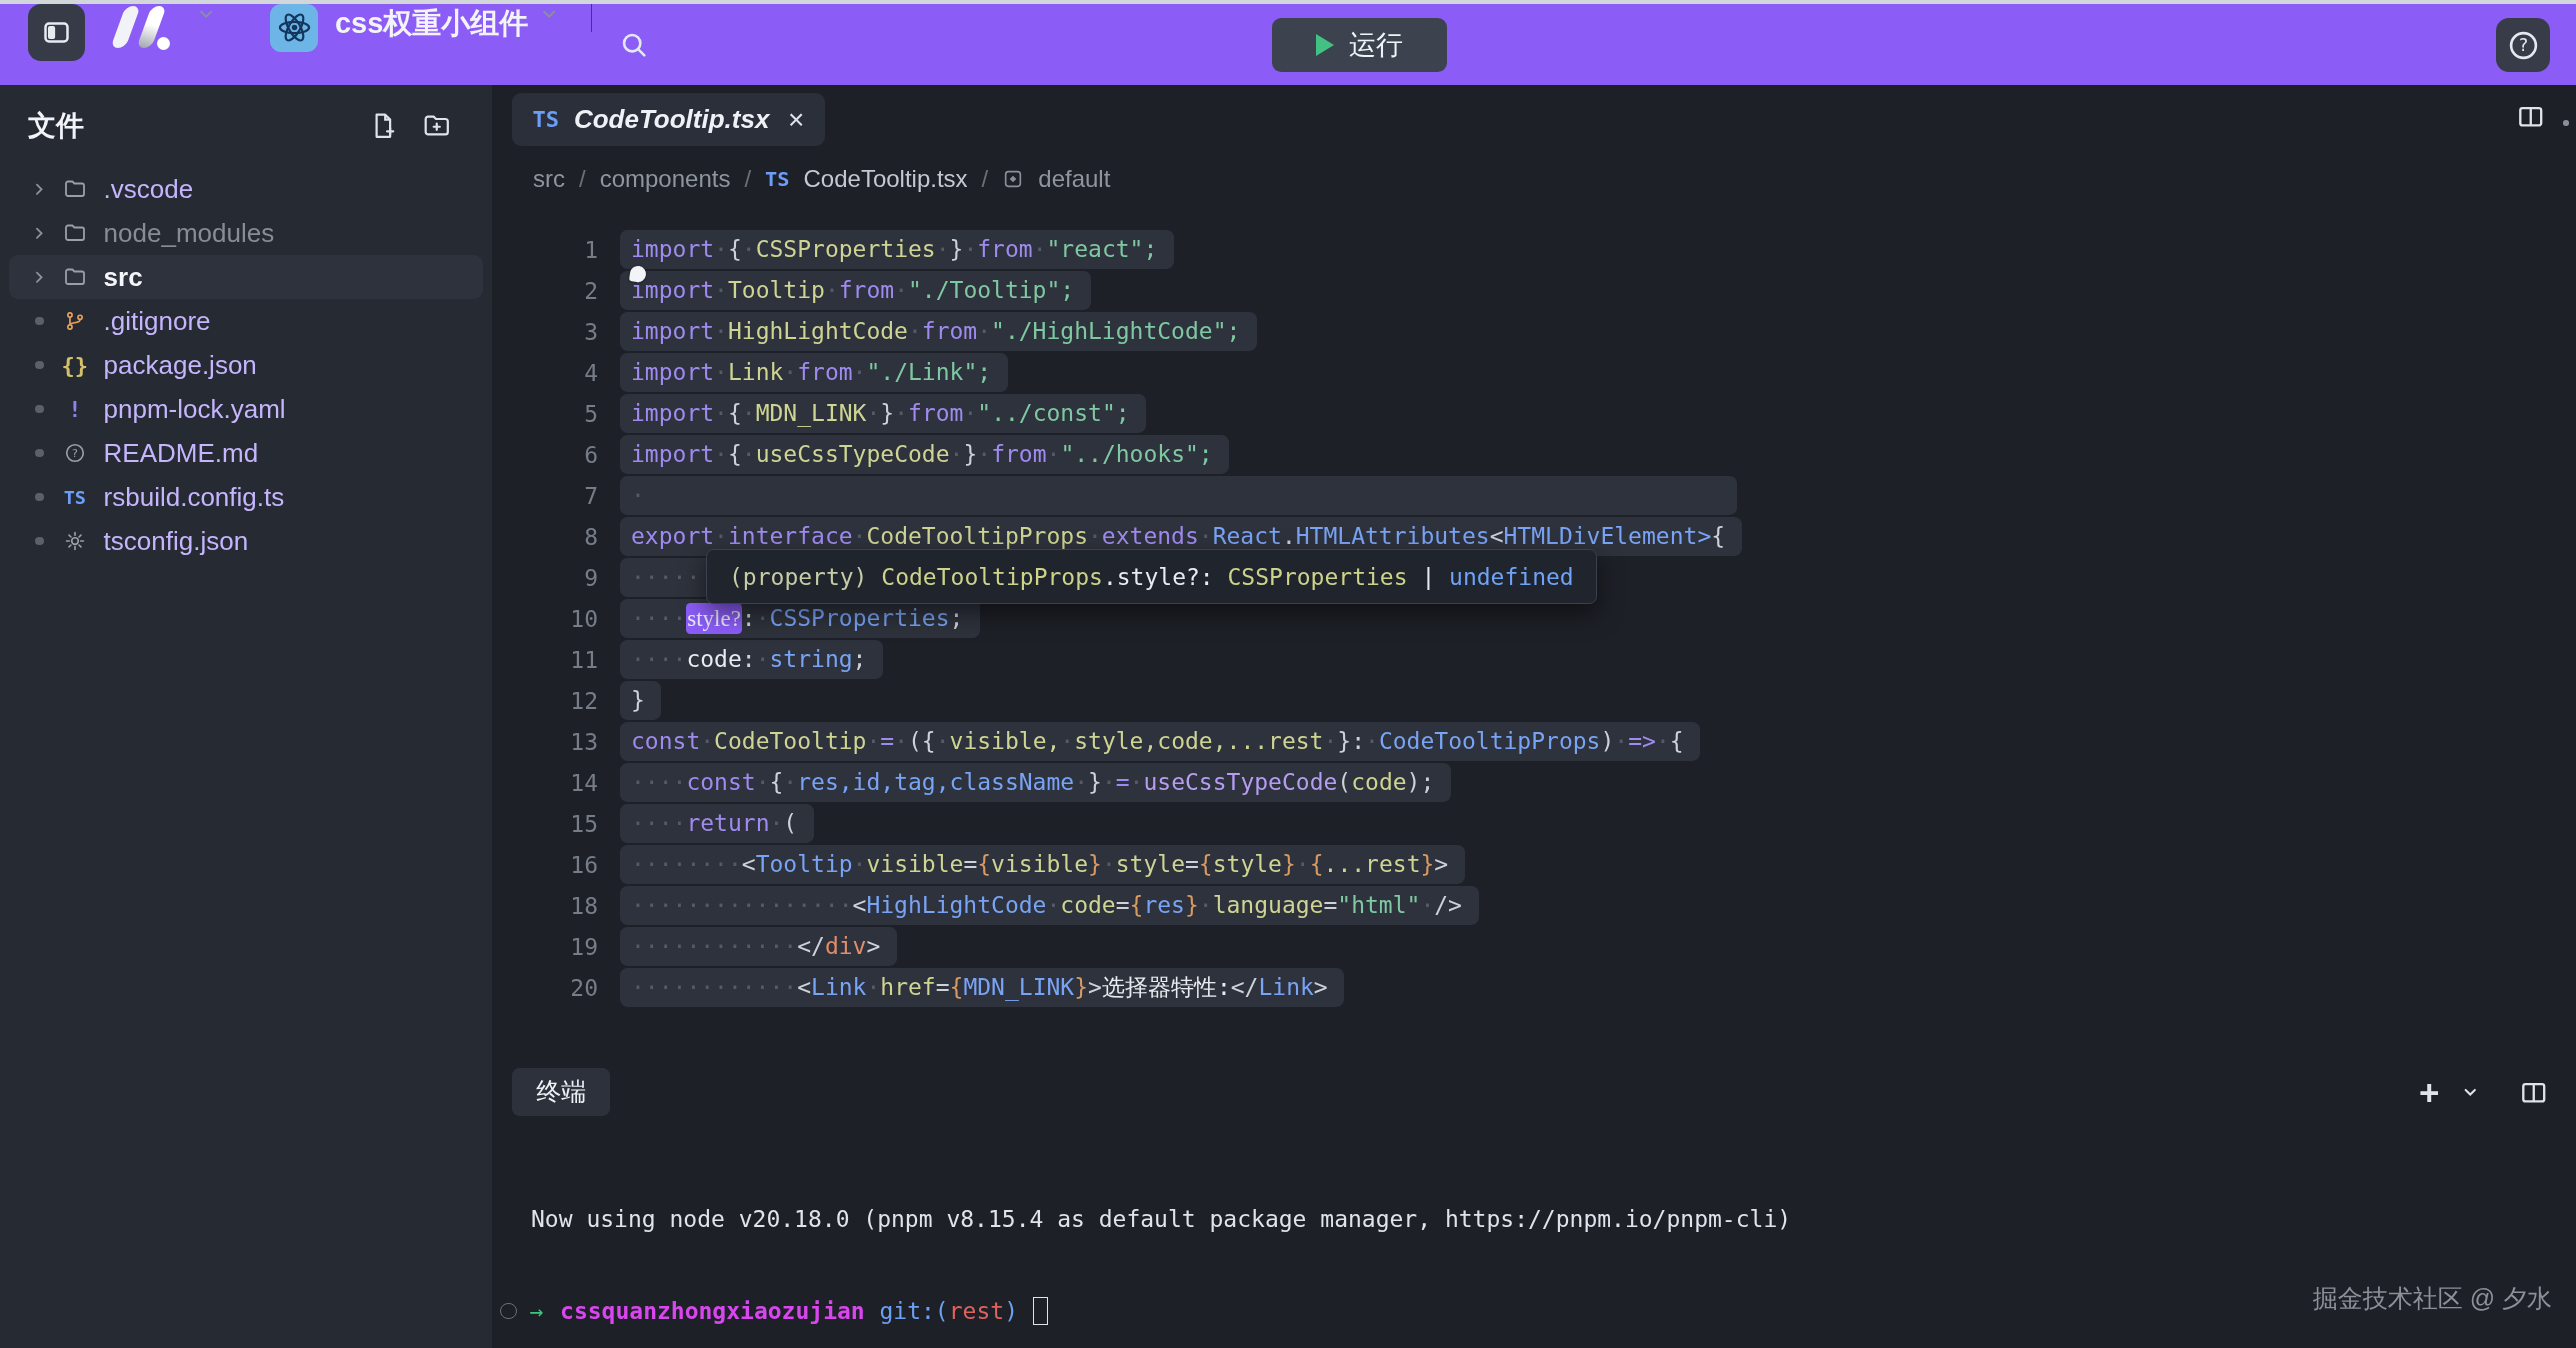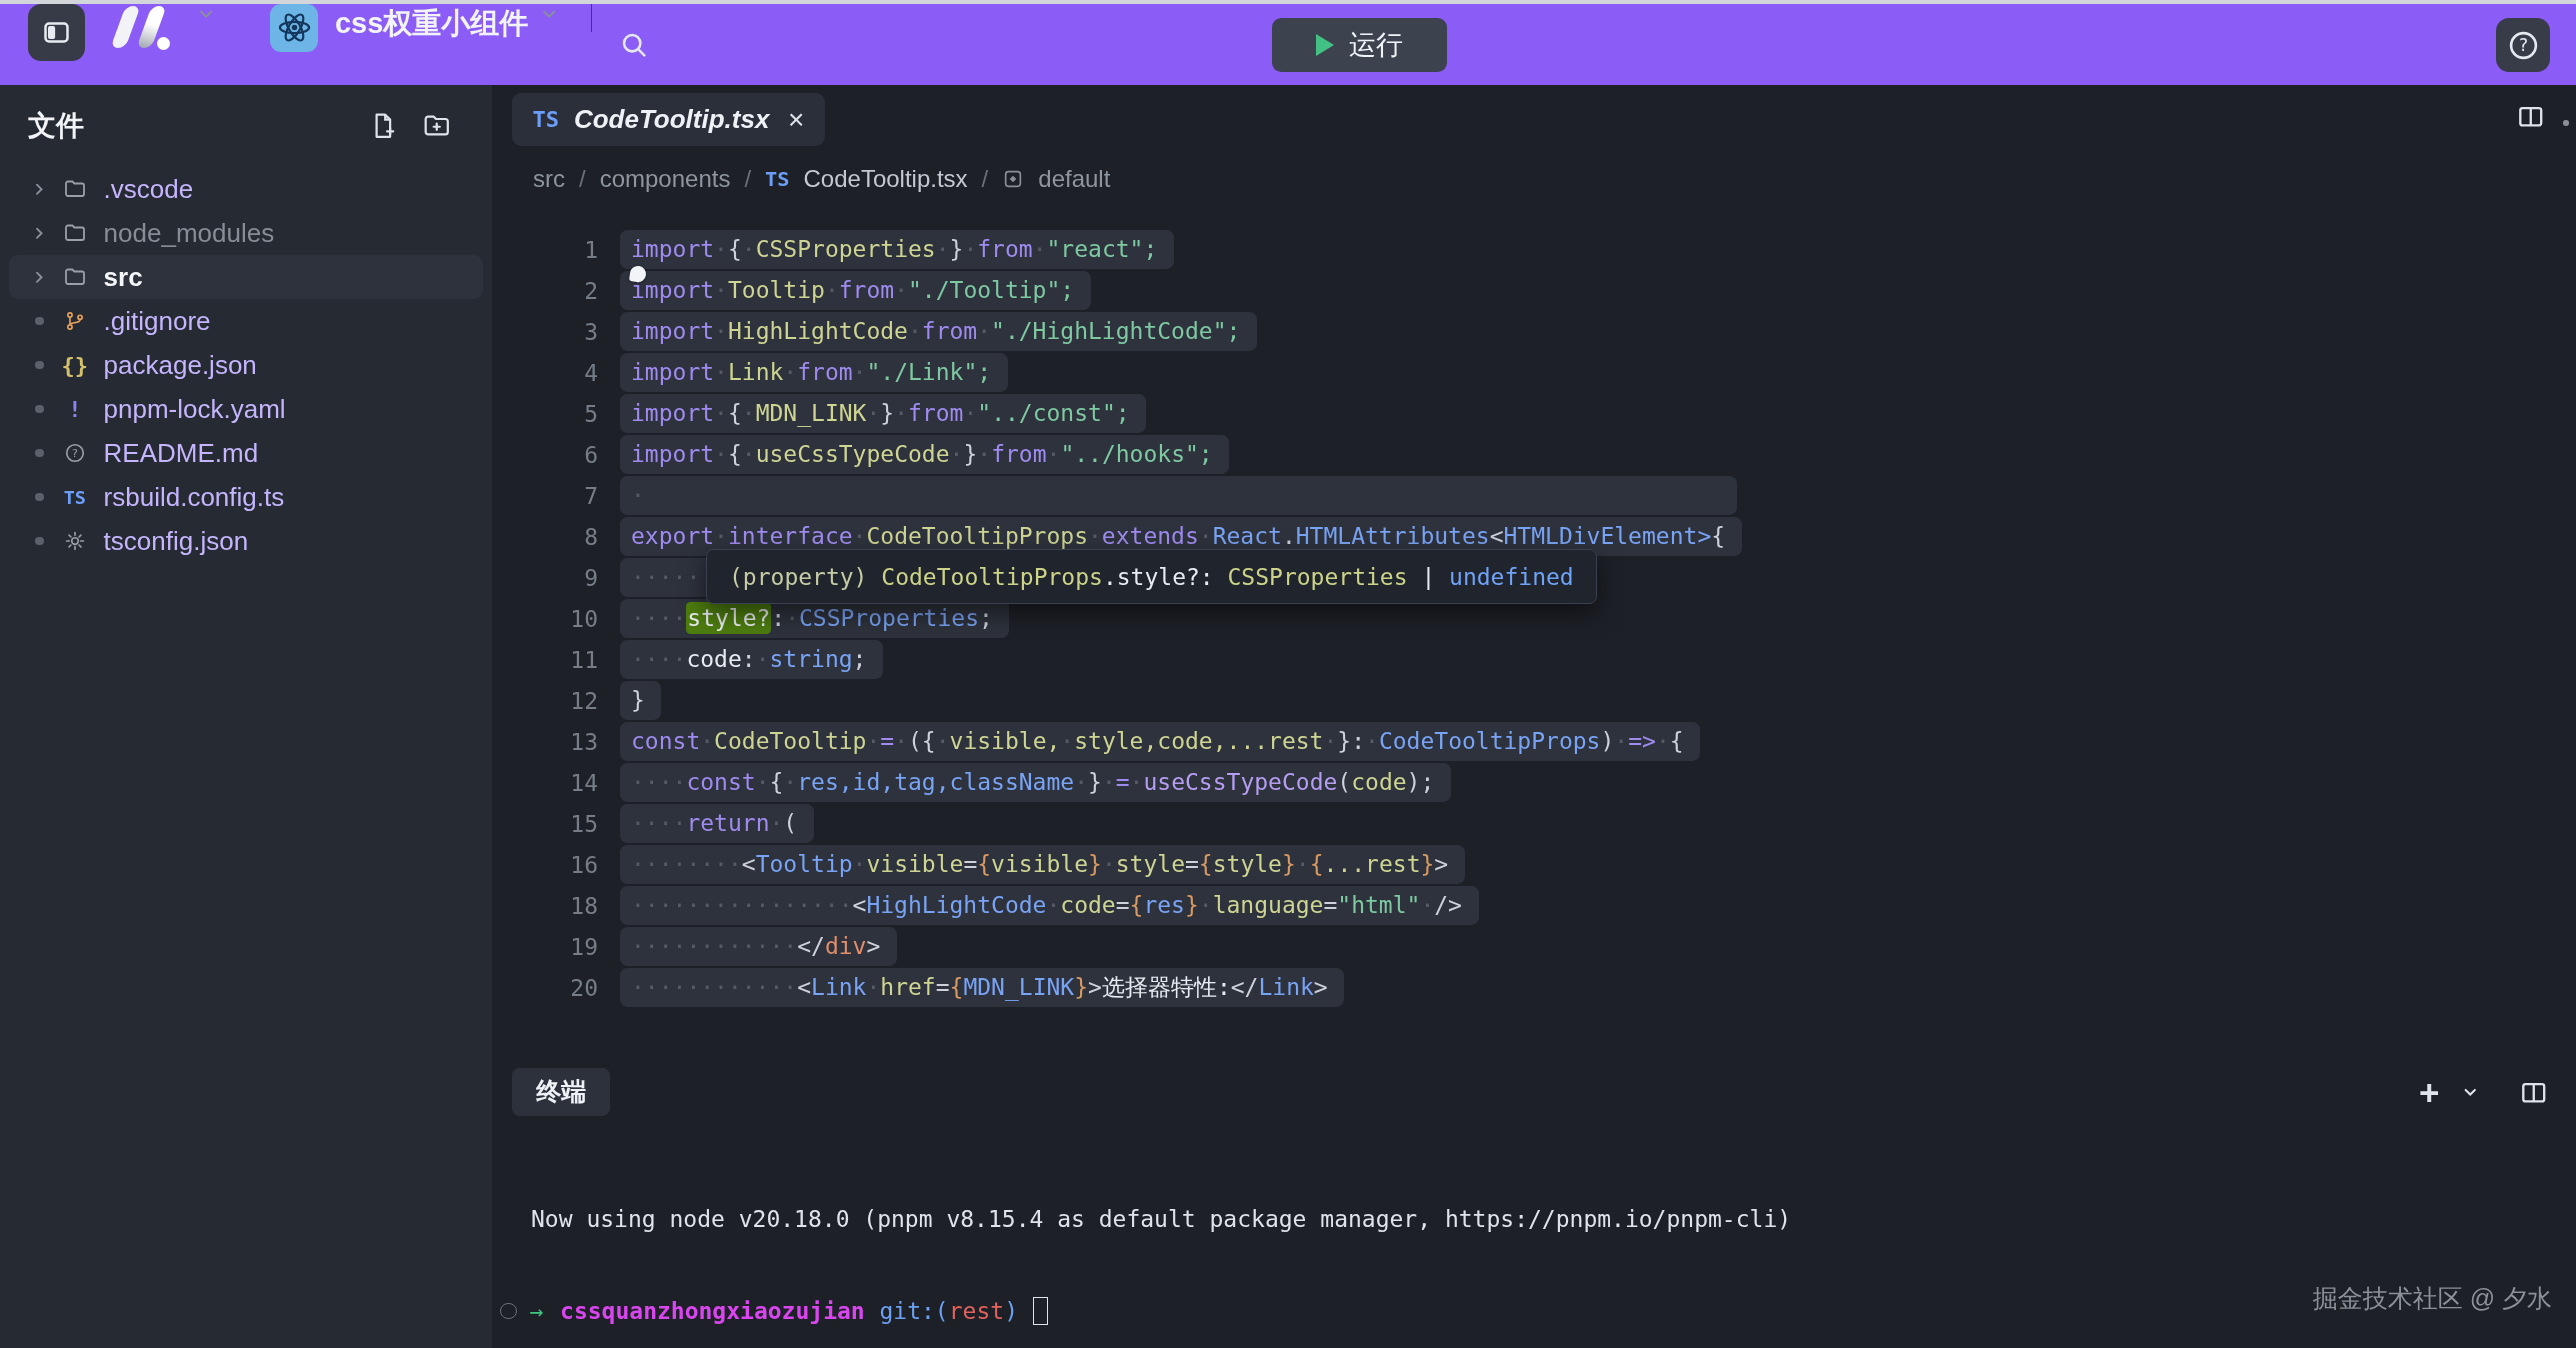--- a/index.html
+++ b/index.html
@@ -61,31 +61,31 @@
   .code-lines{position:absolute;top:22px;left:0;right:0;}
   .cl{display:flex;align-items:center;height:41px;}
   .ln{flex:none;width:106px;text-align:right;font:23px "DejaVu Sans Mono",monospace;color:#767d87;}
   .lt{margin-left:22px;background:#2e323c;border-radius:7.4px;padding:1.8px 16.6px 1.8px 11px;
       font:23px/35px "DejaVu Sans Mono",monospace;white-space:pre;}
   .lt:empty{display:none;}
   .lt.wide{min-width:1117px;}
   .tk-kw{color:#9f8bef;} .tk-idy{color:#ced593;} .tk-str{color:#7ec9a2;} .tk-pun{color:#ccd1da;}
   .tk-typ{color:#79a3f4;} .tk-fnv{color:#b59df2;} .tk-bro{color:#d89a62;} .tk-tago{color:#e08d6b;}
   .tk-wht{color:#e8ecf2;} .wsp{color:#555b66;}
-  .tk-hlw{color:#e8ecf2;background:#4d7c0f;border-radius:4.6px;padding:2.8px 0.9px;}
+  .tk-hlw{color:#e8ecf2;background:#8b5cf6;border-radius:4.6px;padding:2.8px 0.9px;font-family:Liberation Serif, serif;}
   .hover-tip{position:absolute;left:214px;top:342px;height:55px;display:flex;align-items:center;padding:0 22px;
              background:#20242c;border:1.8px solid #3a4150;border-radius:7.4px;z-index:5;
              box-shadow:0 9.2px 24px rgba(0,0,0,.5);font:23px "DejaVu Sans Mono",monospace;white-space:pre;}
   .tipg{color:#c6cda6;} .tipy{color:#cdd489;} .tipw{color:#e8ecf2;} .tipb{color:#6fa3f8;}
   .collab{position:absolute;left:138px;top:59px;width:15.7px;height:15.7px;background:#f2f4f7;
           border-radius:50% 50% 50% 2.8px;transform:rotate(8deg);z-index:4;box-shadow:0 0.9px 2.8px rgba(0,0,0,.4);}
   
   .terminal{position:absolute;left:0;top:966px;width:2084px;height:297px;background:#1d2027;}
   .term-tab{position:absolute;left:20.3px;top:16.6px;height:48px;padding:0 24px;background:#2d313b;border-radius:7.4px;
-            display:flex;align-items:center;font-size:25px;font-weight:bold;color:#eef1f6;cursor:pointer;}
+            display:flex;align-items:center;font-size:25px;font-weight:normal;color:#eef1f6;cursor:pointer;}
   .term-actions{position:absolute;right:28px;top:24px;display:flex;align-items:center;gap:22px;}
   .term-plus{font-size:35px;font-weight:bold;color:#dfe3ea;line-height:1;}
   .term-body{position:absolute;left:39px;top:103px;font:23px "DejaVu Sans Mono",monospace;color:#dfe3ea;white-space:pre;}
   .prompt-line{margin-top:13px;display:flex;align-items:center;}
   .p-circle{width:16.6px;height:16.6px;border:1.8px solid #6a7078;border-radius:50%;margin-left:-31px;flex:none;}
   .p-arrow{color:#3ec57e;margin-left:13px;}
   .p-cwd{color:#d946ef;font-weight:bold;margin-left:16.6px;}
   .p-git{color:#6ca0f2;margin-left:14.8px;}
   .p-branch{color:#e0625c;}
   .p-cursor{display:inline-block;width:14.8px;height:28px;border:1.8px solid #dfe3ea;margin-left:14.8px;}

